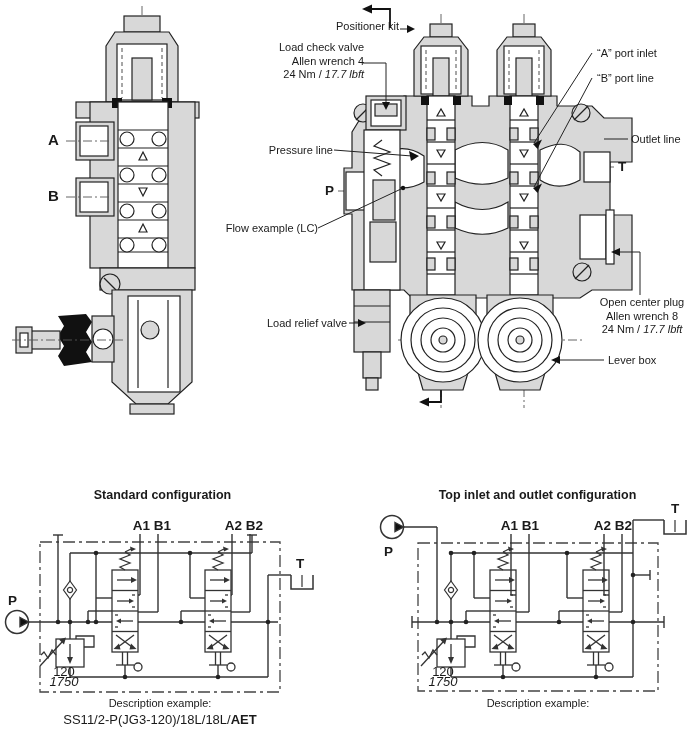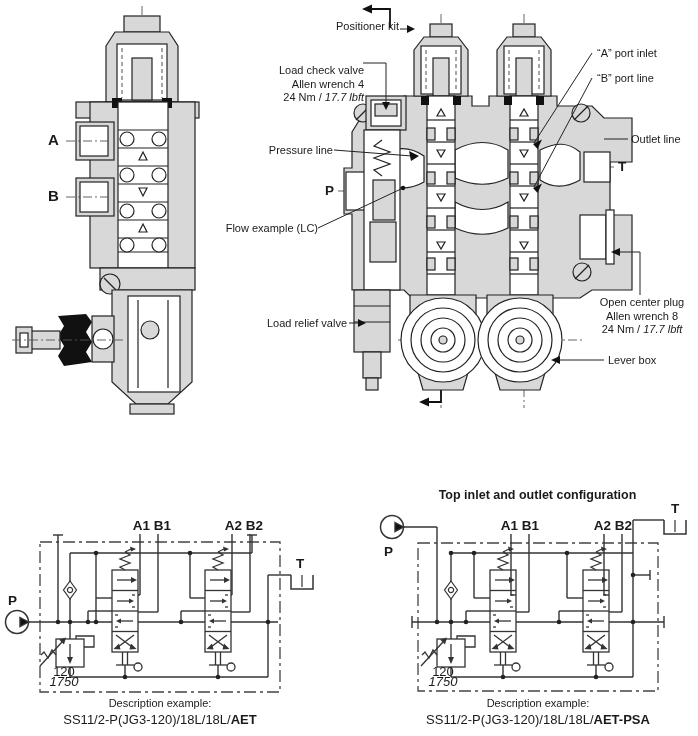--- a/index.html
+++ b/index.html
@@ -434,21 +434,21 @@
         <circle cx="596" cy="677" r="2.3"></circle>
       </g>
     </g>
   </svg>
 
   <div class="lbl bigport" style="left:48px;top:132px;">A</div>
   <div class="lbl bigport" style="left:48px;top:188px;">B</div>
 
   <div class="lbl ra" style="left:300px;top:20px;width:99px;">Positioner kit</div>
 
-  <div class="lbl ra" style="left:252px;top:41px;width:112px;margin-top:23px;">
+  <div class="lbl ra" style="left:252px;top:41px;width:112px;">
     <div>Load check valve</div>
     <div>Allen wrench 4</div>
     <div><span>24 Nm / </span><span class="it">17.7 lbft</span></div>
   </div>
 
   <div class="lbl ra" style="left:248px;top:144px;width:85px;">Pressure line</div>
   <div class="lbl port" style="left:325px;top:184px;">P</div>
   <div class="lbl ra" style="left:220px;top:222px;width:98px;">Flow example (LC)</div>
   <div class="lbl ra" style="left:252px;top:317px;width:95px;">Load relief valve</div>
 
@@ -458,33 +458,33 @@
   <div class="lbl port" style="left:618px;top:160px;">T</div>
 
   <div class="lbl ctr" style="left:586px;top:296px;width:112px;">
     <div>Open center plug</div>
     <div>Allen wrench 8</div>
     <div><span>24 Nm / </span><span class="it">17.7 lbft</span></div>
   </div>
 
   <div class="lbl" style="left:608px;top:354px;">Lever box</div>
 
+  <div class="lbl title ctr" style="left:55px;top:488px;width:215px;">Standard configuration</div>
   <div class="lbl title ctr" style="left:420px;top:488px;width:235px;">Top inlet and outlet configuration</div>
 
   <div class="lbl port ctr" style="left:129px;top:519px;width:46px;">A1 B1</div>
   <div class="lbl port ctr" style="left:221px;top:519px;width:46px;">A2 B2</div>
   <div class="lbl port" style="left:8px;top:594px;">P</div>
   <div class="lbl port" style="left:296px;top:557px;">T</div>
   <div class="lbl small ctr" style="left:52px;top:667px;width:24px;">120</div>
   <div class="lbl small it ctr" style="left:49px;top:677px;width:30px;">1750</div>
   <div class="lbl desc1 ctr" style="left:40px;top:696px;width:240px;">Description example:</div>
   <div class="lbl desc2 ctr" style="left:10px;top:712px;width:300px;"><span>SS11/2-P(JG3-120)/18L/18L/</span><span class="b">AET</span></div>
 
   <div class="lbl port ctr" style="left:497px;top:519px;width:46px;">A1 B1</div>
   <div class="lbl port ctr" style="left:590px;top:519px;width:46px;">A2 B2</div>
   <div class="lbl port" style="left:384px;top:545px;">P</div>
   <div class="lbl port" style="left:671px;top:502px;">T</div>
   <div class="lbl small ctr" style="left:431px;top:667px;width:24px;">120</div>
   <div class="lbl small it ctr" style="left:428px;top:677px;width:30px;">1750</div>
   <div class="lbl desc1 ctr" style="left:418px;top:696px;width:240px;">Description example:</div>
-  <div class="lbl desc2 ctr" style="left:388px;top:712px;width:300px;"><span>SS11/2-P(JG3-120)/18L/18L/</span><span class="b">AET-PSA</span></div>
 
 </div>
 
 </body></html>

